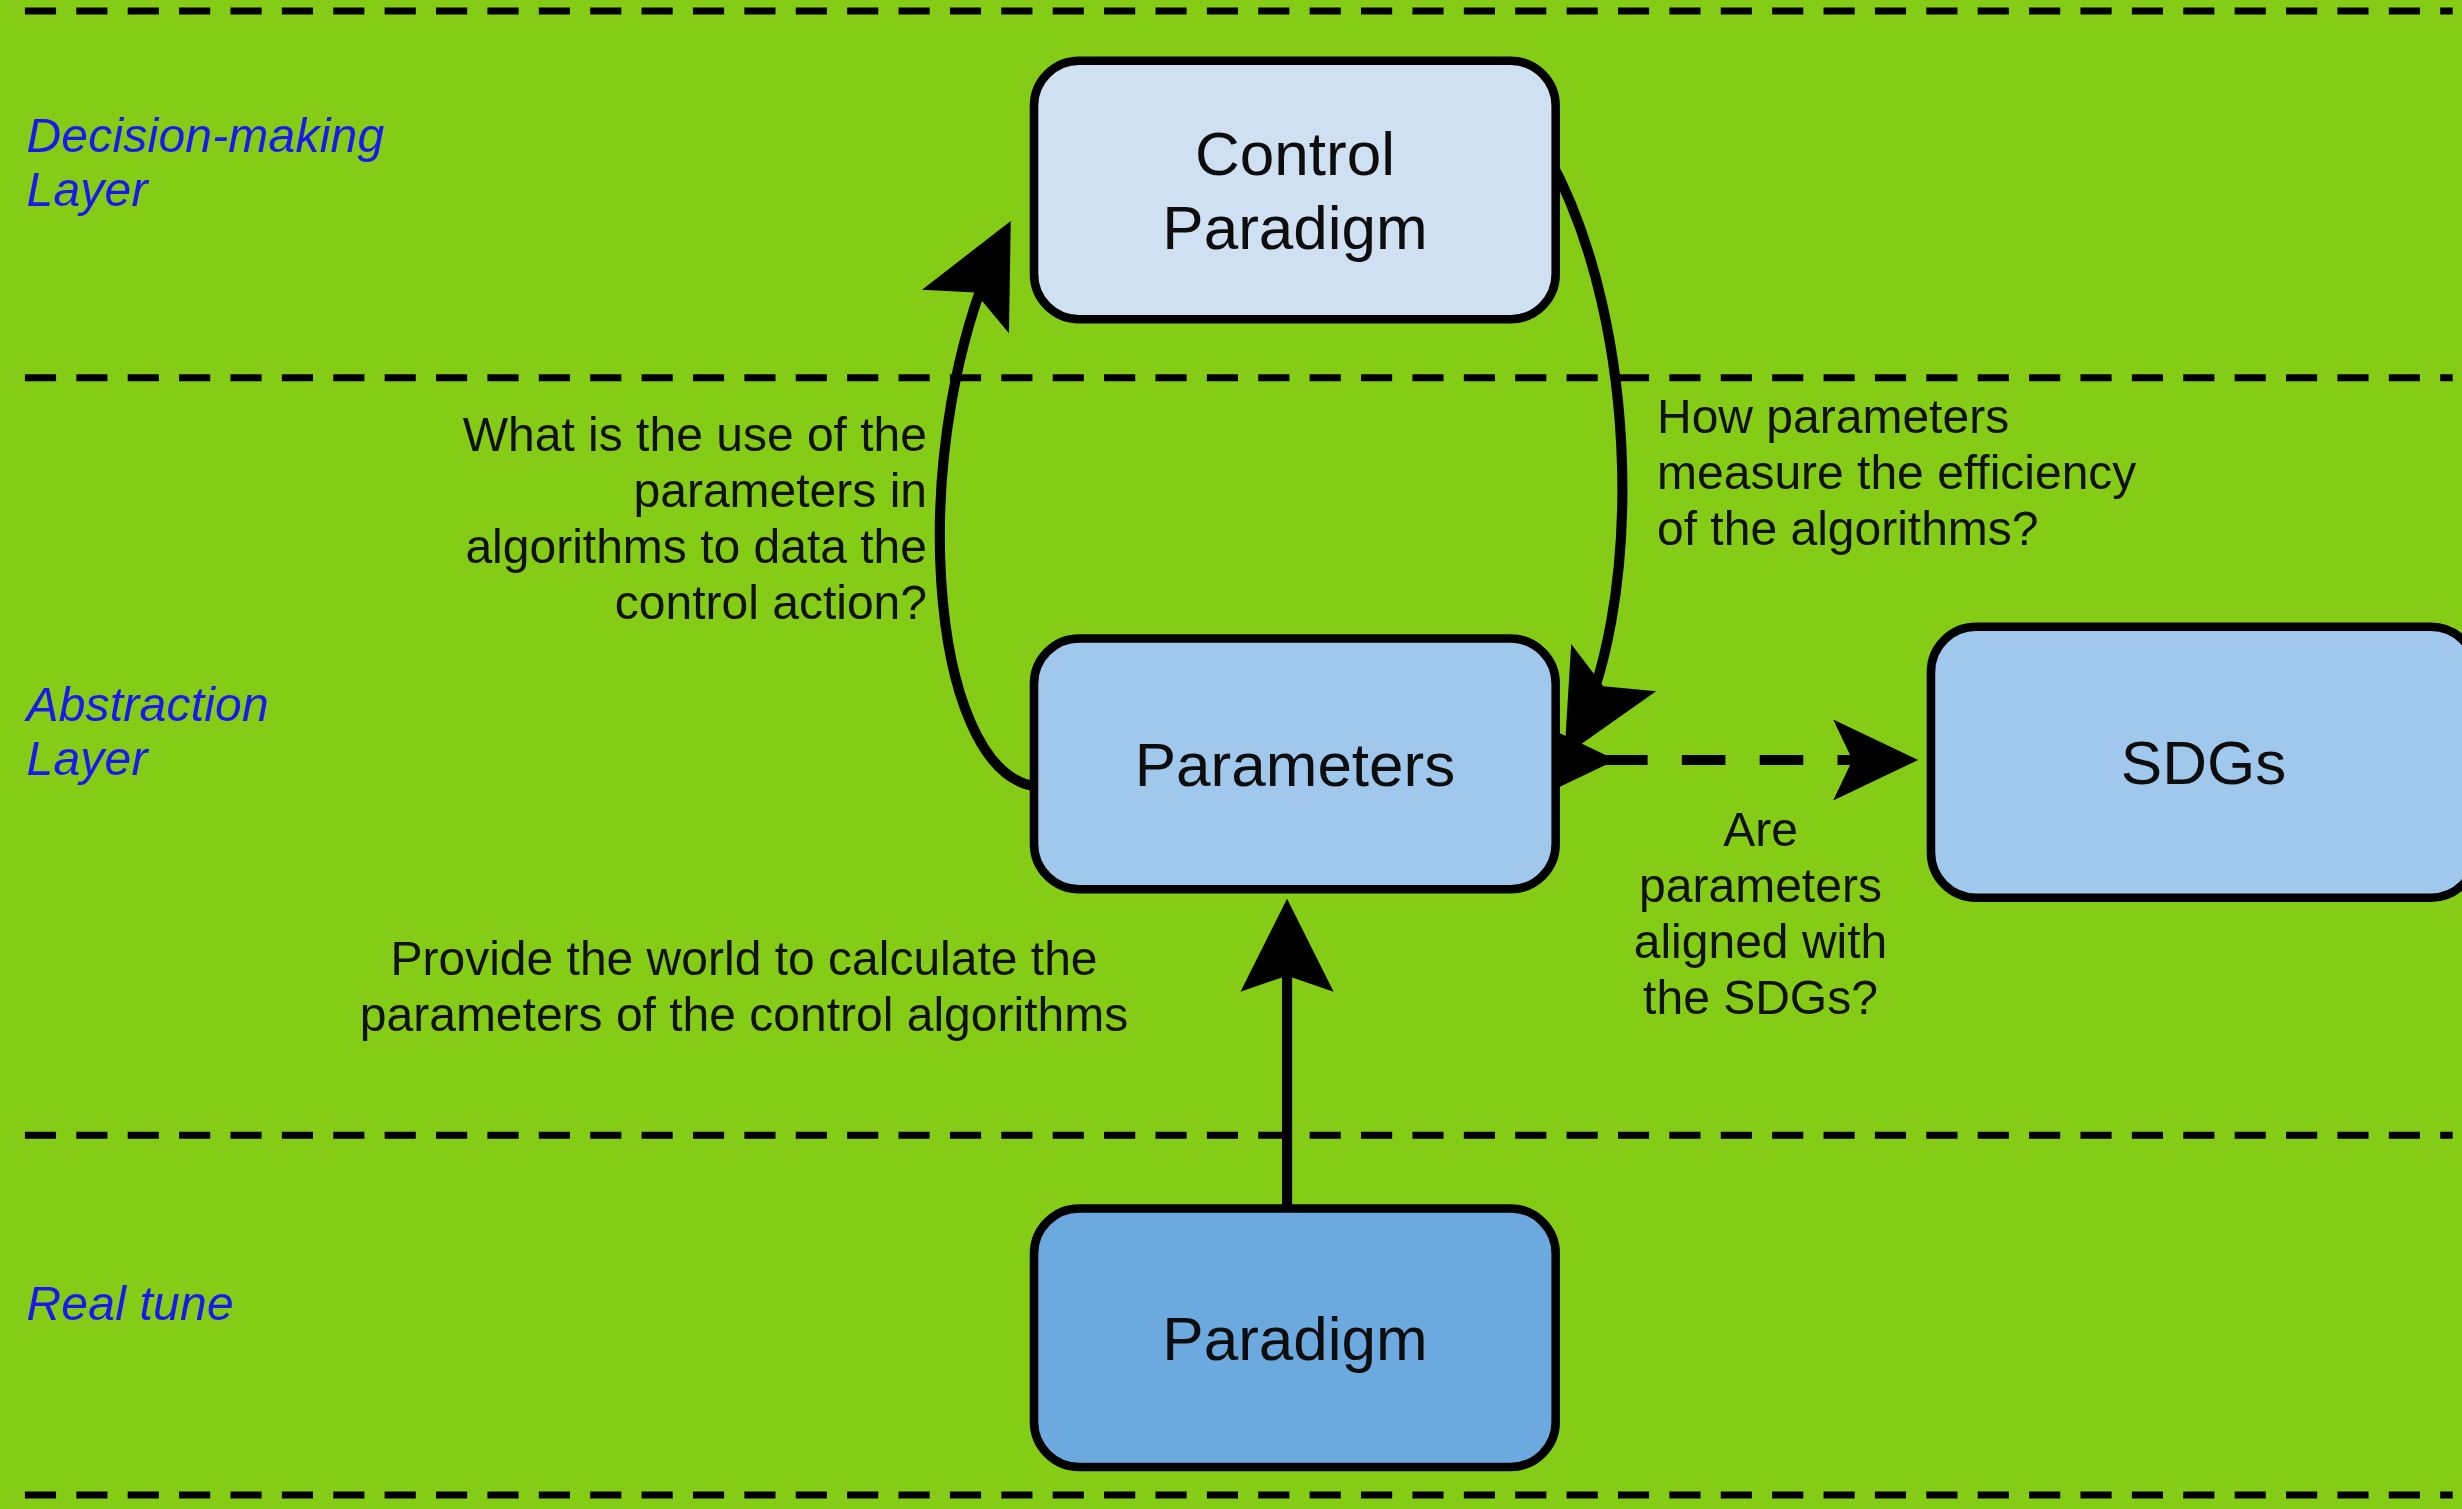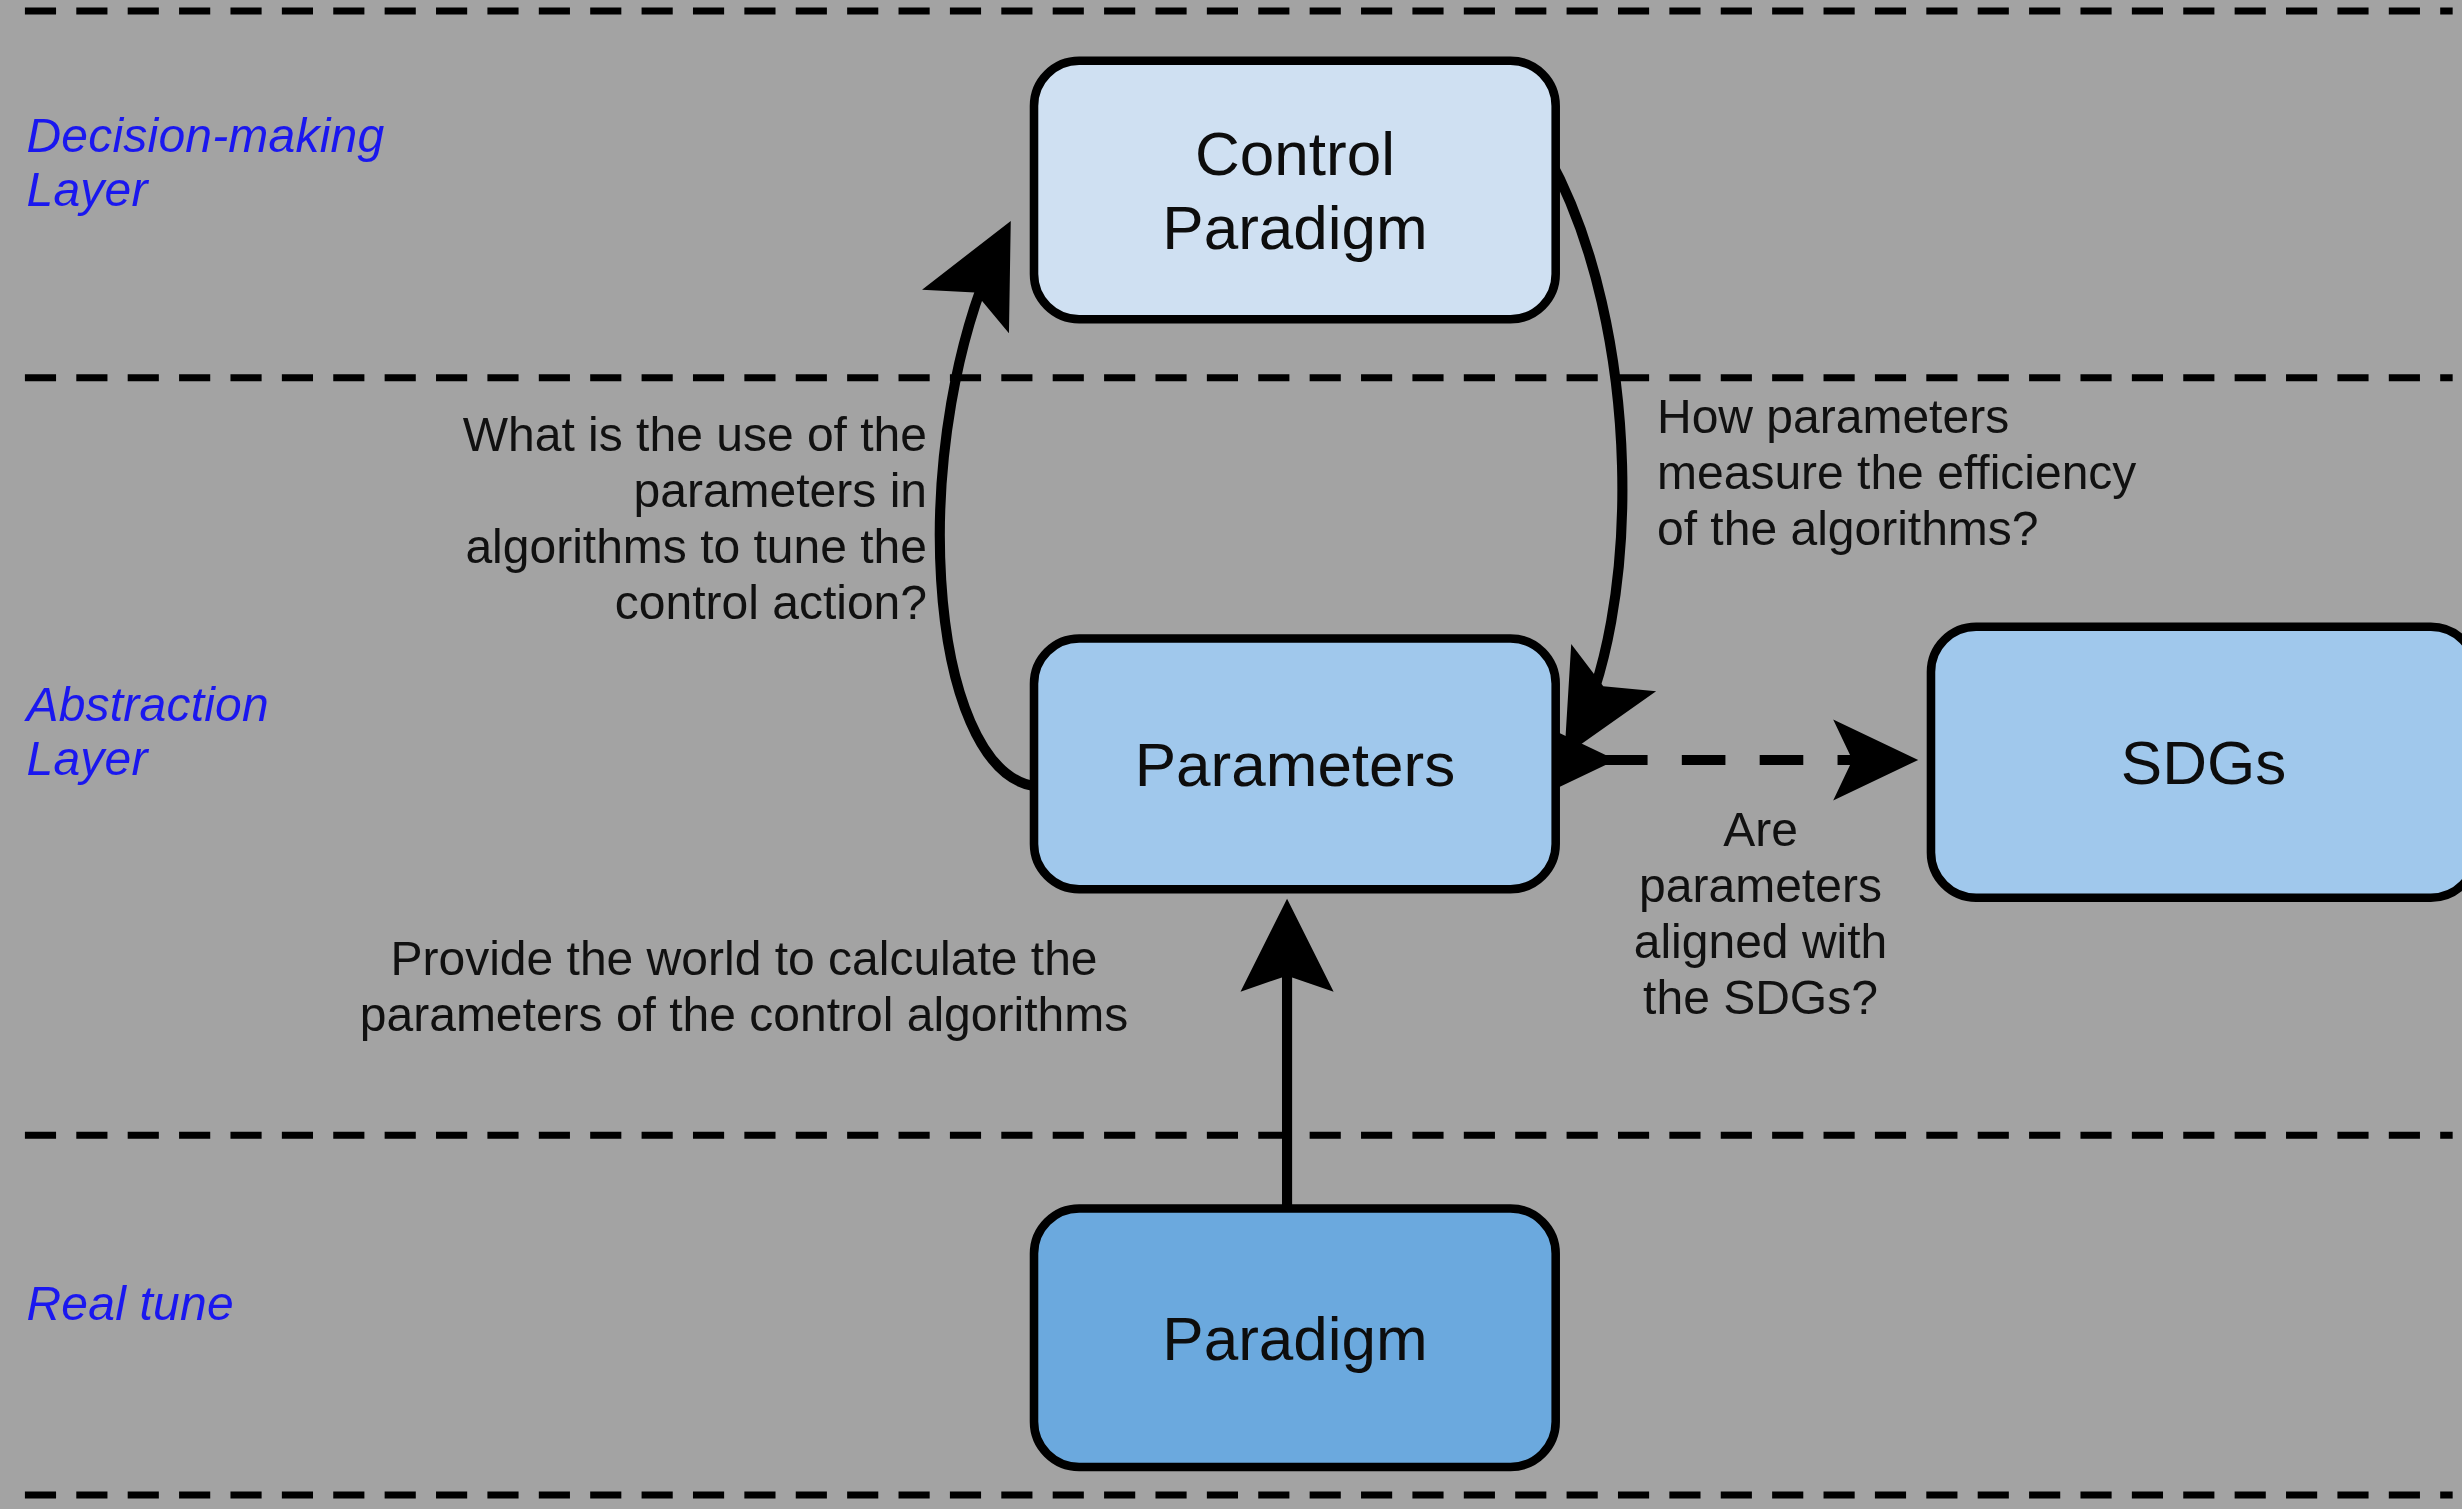--- a/index.html
+++ b/index.html
@@ -1,17 +1,17 @@
 <!DOCTYPE html>
 <html style="font-size:12.5px"><head>
 <meta charset="utf-8">
 <style>
   html,body{margin:0;padding:0;background:#ffffff;}
   body{width:2462px;height:1509px;overflow:hidden;font-family:"Liberation Sans",sans-serif;}
-  #stage{position:relative;width:2462px;height:1509px;background:#a3a3a3;}
+  #stage{position:relative;width:2462px;height:1509px;background:#84cc16;}
   svg.layer{position:absolute;left:0;top:0;width:2462px;height:1509px;}
   .layer-label{
     position:absolute;color:#1a17ef;font-style:italic;font-weight:400;
     font-size:48px;line-height:1.12;letter-spacing:0.2px;white-space:pre-line;
     font-family:"Liberation Sans",sans-serif;
   }
   .node-label{
     position:absolute;display:flex;align-items:center;justify-content:center;
     text-align:center;color:#0d0d0d;font-size:62px;line-height:1.18;
     font-family:"Liberation Sans",sans-serif;white-space:pre-line;pointer-events:none;
@@ -85,21 +85,21 @@
 Paradigm</div>
 
   <div class="node-label" style="left:1034px; top:639px; width:522px; height:251px;">Parameters</div>
 
   <div class="node-label" style="left:1931px; top:627px; width:545px; height:271px;">SDGs</div>
 
   <div class="node-label" style="left:1034px; top:1209px; width:522px; height:259px;">Paradigm</div>
 
   <div class="edge-label ta-right" style="left:257px; top:407px; width:670px;">What is the use of the
 parameters in
-algorithms to tune the
+algorithms to data the
 control action?</div>
 
   <div class="edge-label ta-center" style="left:1589px; top:802px; width:343px;">Are
 parameters
 aligned with
 the SDGs?</div>
 
   <div class="edge-label ta-left" style="left:1657px; top:389px; width:748px;">How parameters
 measure the efficiency
 of the algorithms?</div>

